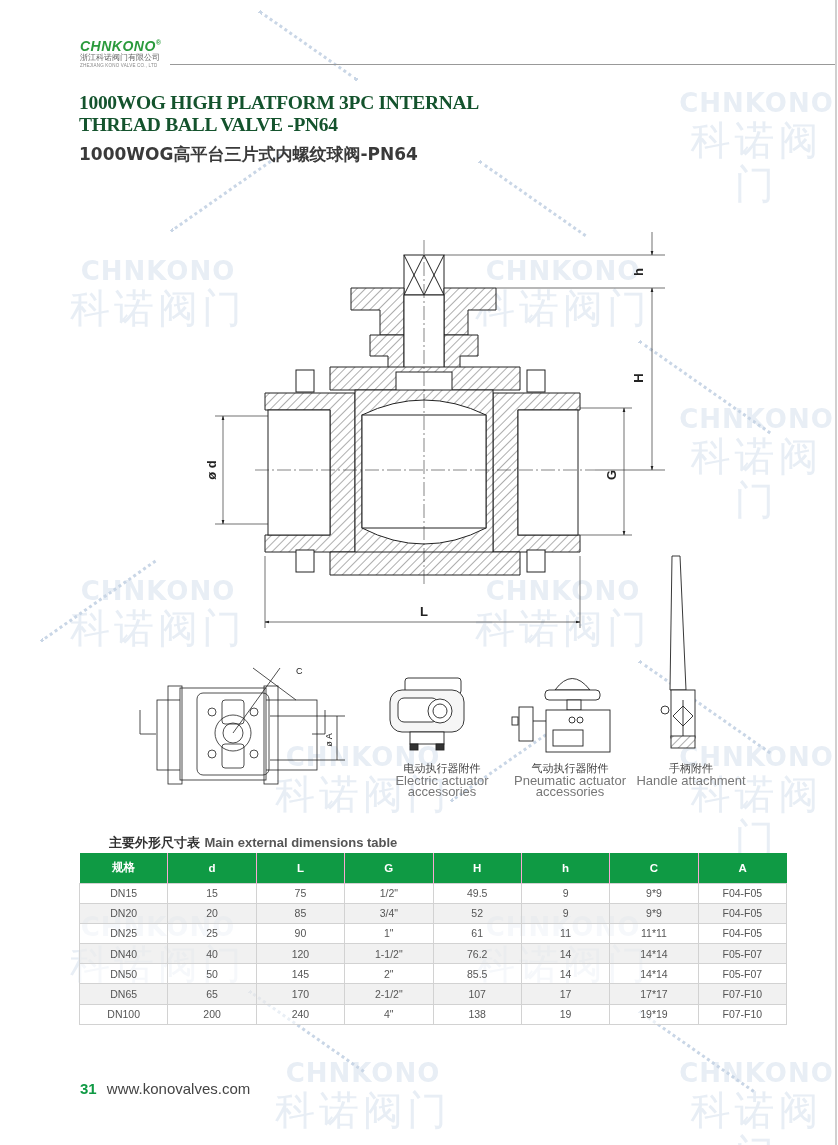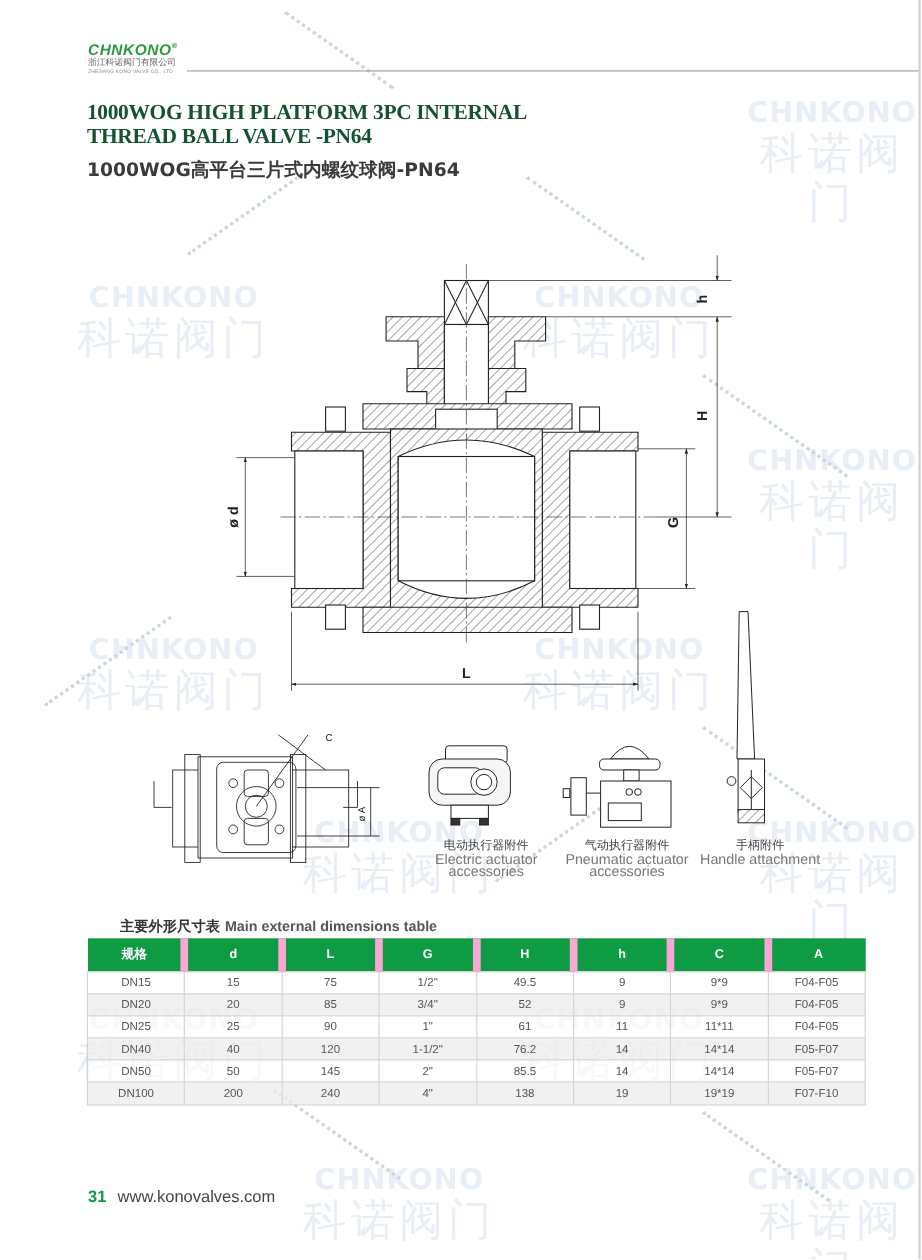--- a/index.html
+++ b/index.html
@@ -32,21 +32,21 @@
 
   .caption { position: absolute; text-align: center; z-index: 2; }
   .caption .cn { font-family: "DejaVu Sans", sans-serif; font-size: 11px; color: #444; line-height: 13px; }
   .caption .en { font-size: 13px; color: #777; line-height: 11px; }
 
   
   .table-title { position: absolute; left: 97px; top: 833px; z-index: 2; margin-left: 12px; }
   .table-title .cn { font-family: "DejaVu Sans", sans-serif; font-weight: bold; font-size: 13px; color: #333; }
   .table-title .en { font-size: 13px; color: #555; font-weight: bold; }
   table.dims { position: absolute; left: 79px; top: 853px; width: 708px; border-collapse: collapse; z-index: 2; table-layout: fixed; }
-  table.dims th { background: #0f9a44; color: #fff; font-size: 11.5px; font-weight: bold; height: 30px; border-right: 7px solid #f9a8d4; text-align: center; }
+  table.dims th { background: #0f9a44; color: #fff; font-size: 11.5px; font-weight: bold; height: 30px; border-right: 1px solid #f9a8d4; text-align: center; }
   table.dims th:last-child { border-right: none; }
   table.dims td { font-size: 10.5px; color: #555; height: 20.2px; text-align: center; border: 1px solid #d2d2d2; }
   table.dims tr:nth-child(even) td { background: rgba(236,236,236,0.75); }
   table.dims tr:nth-child(odd) td { background: rgba(255,255,255,0.6); }
 
   .footer { position: absolute; left: 80px; top: 1080px; font-size: 15px; z-index: 2; }
   .footer .pg { color: #0f9a44; font-weight: bold; margin-right: 6px; }
   .footer .url { color: #444; }
 </style>
 </head>
@@ -345,20 +345,30 @@
         <td>DN50</td>
         <td>50</td>
         <td>145</td>
         <td>2"</td>
         <td>85.5</td>
         <td>14</td>
         <td>14*14</td>
         <td>F05-F07</td>
       </tr>
     <tr>
+        <td>DN65</td>
+        <td>65</td>
+        <td>170</td>
+        <td>2-1/2"</td>
+        <td>107</td>
+        <td>17</td>
+        <td>17*17</td>
+        <td>F07-F10</td>
+      </tr>
+    <tr>
         <td>DN100</td>
         <td>200</td>
         <td>240</td>
         <td>4"</td>
         <td>138</td>
         <td>19</td>
         <td>19*19</td>
         <td>F07-F10</td>
       </tr>
   </tbody>

